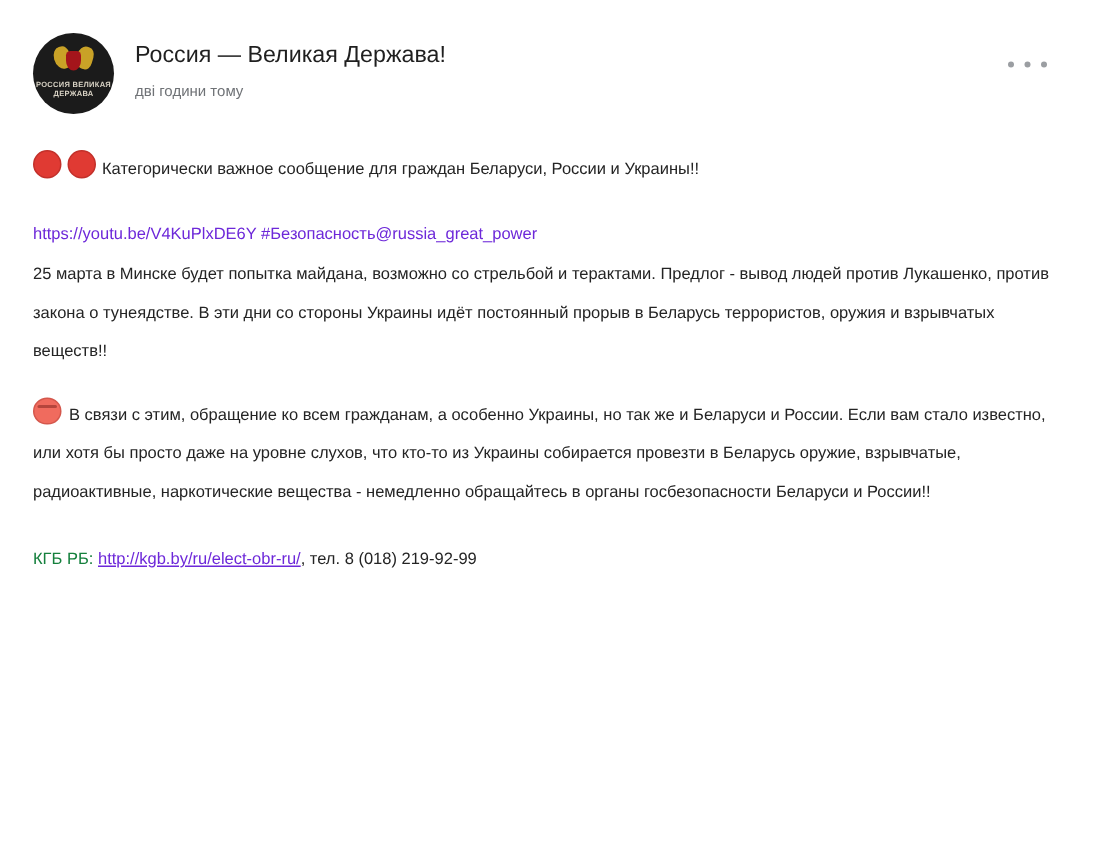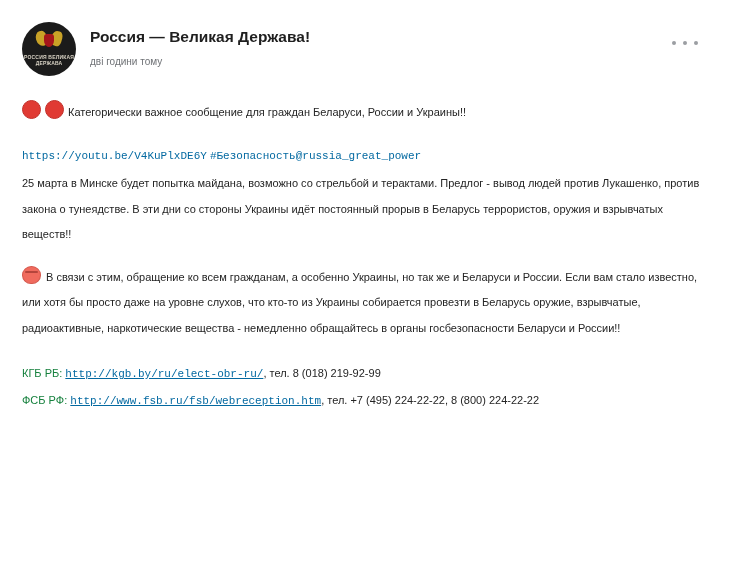--- a/index.html
+++ b/index.html
@@ -79,21 +79,21 @@
     text-align: center;
     letter-spacing: .2px;
     font-weight: bold;
   }
   .header-meta {
     margin-left: 14px;
     padding-top: 5px;
   }
   .page-name {
     font-size: 15.5px;
-    font-weight: bold;
+    font-weight: normal;
     color: #1f1f1f;
     line-height: 20px;
   }
   .timestamp {
     margin-top: 6px;
     font-size: 10px;
     color: #6f7276;
     line-height: 18px;
   }
   .more-btn {
@@ -117,21 +117,21 @@
 
   
   .post-body {
     margin-top: 16px;
     font-size: 11px;
     line-height: 25.5px;
     color: #242424;
   }
   .para { margin: 0 0 0 0; }
   .para + .para { margin-top: 17px; }
-  .link { color: #0369a1; text-decoration: none; font-family: Liberation Mono, monospace; }
+  .link { color: #6d28d9; text-decoration: none; }
   .emoji-dot {
     display: inline-block;
     width: 17px;
     height: 17px;
     border-radius: 50%;
     background: #e03a33;
     border: 1px solid #c2302a;
     vertical-align: -3px;
     margin-right: 4px;
   }
@@ -196,20 +196,16 @@
 
     <p class="para">
       <span class="emoji-angry"></span><span>В связи с этим, обращение ко всем гражданам, а особенно Украины, но так же и Беларуси и России. Если вам стало известно, или хотя бы просто даже на уровне слухов, что кто-то из Украины собирается провезти в Беларусь оружие, взрывчатые, радиоактивные, наркотические вещества - немедленно обращайтесь в органы госбезопасности Беларуси и России!!</span>
     </p>
 
     <div class="contacts">
       <div class="contact-line">
         <span class="contact-label">КГБ РБ:</span>
         <a class="link underlined" href="#">http://kgb.by/ru/elect-obr-ru/</a><span>, тел. 8 (018) 219-92-99</span>
       </div>
-      <div class="contact-line">
-        <span class="contact-label">ФСБ РФ:</span>
-        <a class="link underlined" href="#">http://www.fsb.ru/fsb/webreception.htm</a><span>, тел. +7 (495) 224-22-22, 8 (800) 224-22-22</span>
-      </div>
     </div>
 
   </div>
 </div>
 
 </body></html>

